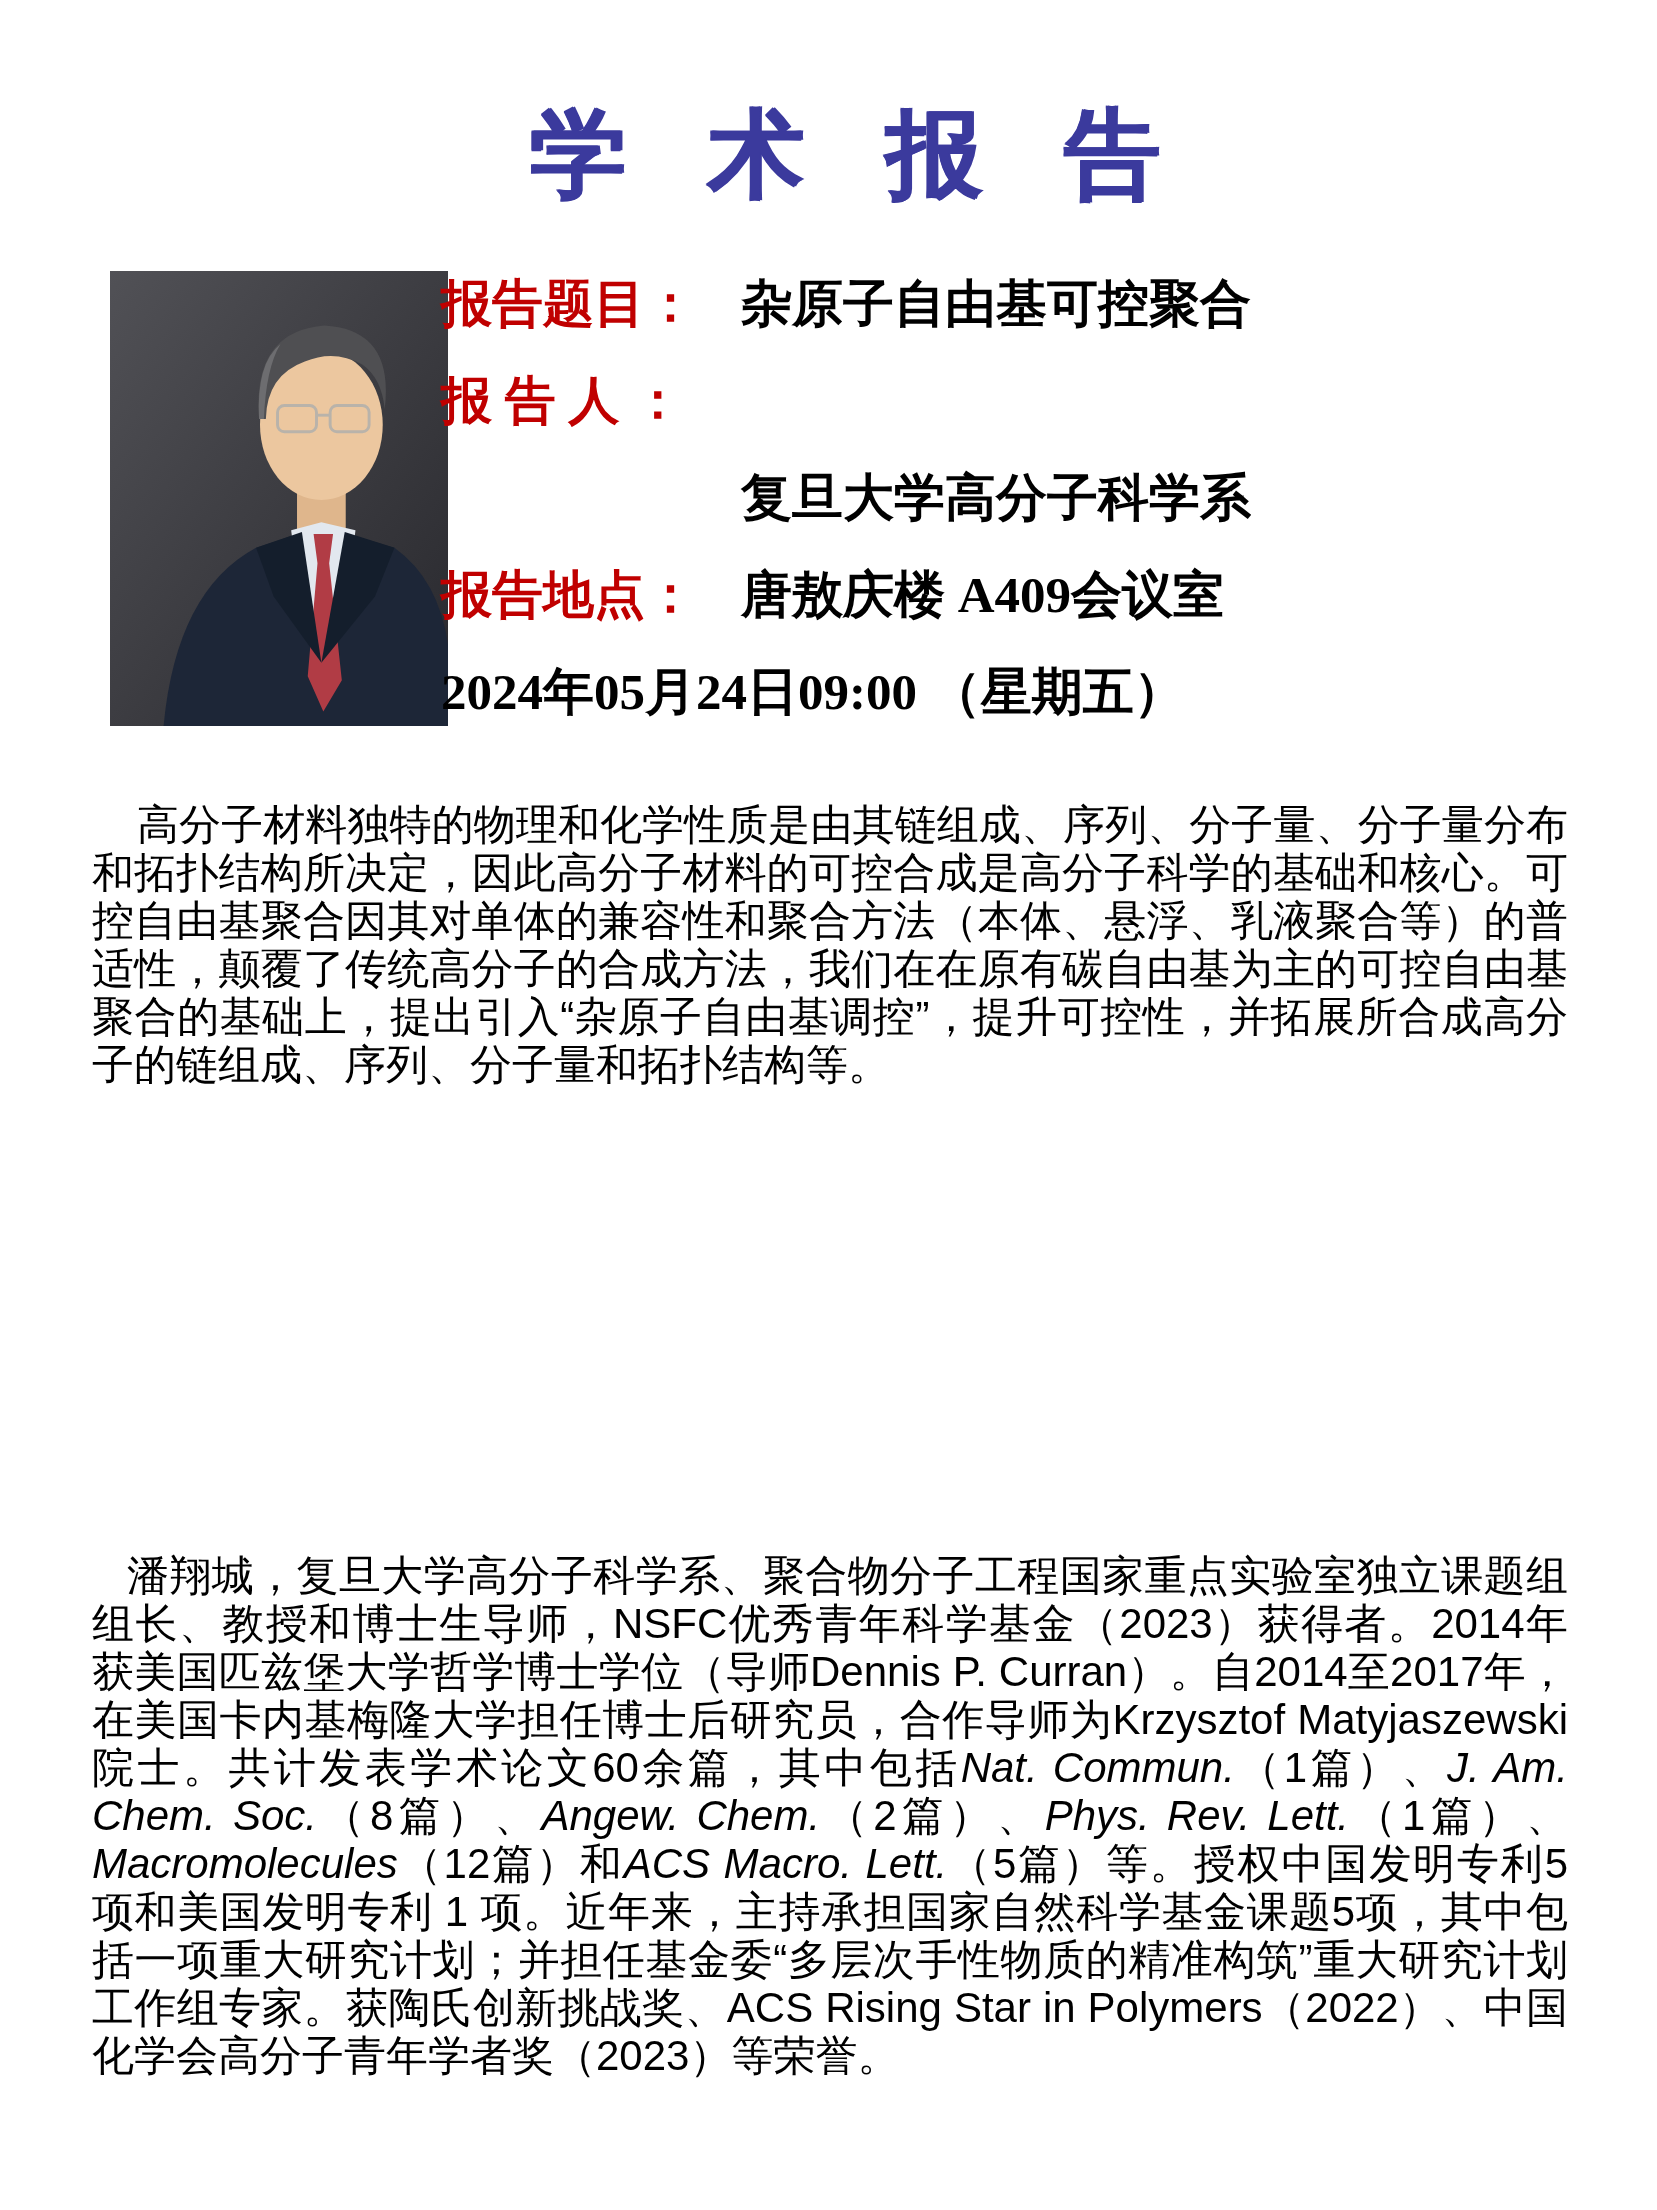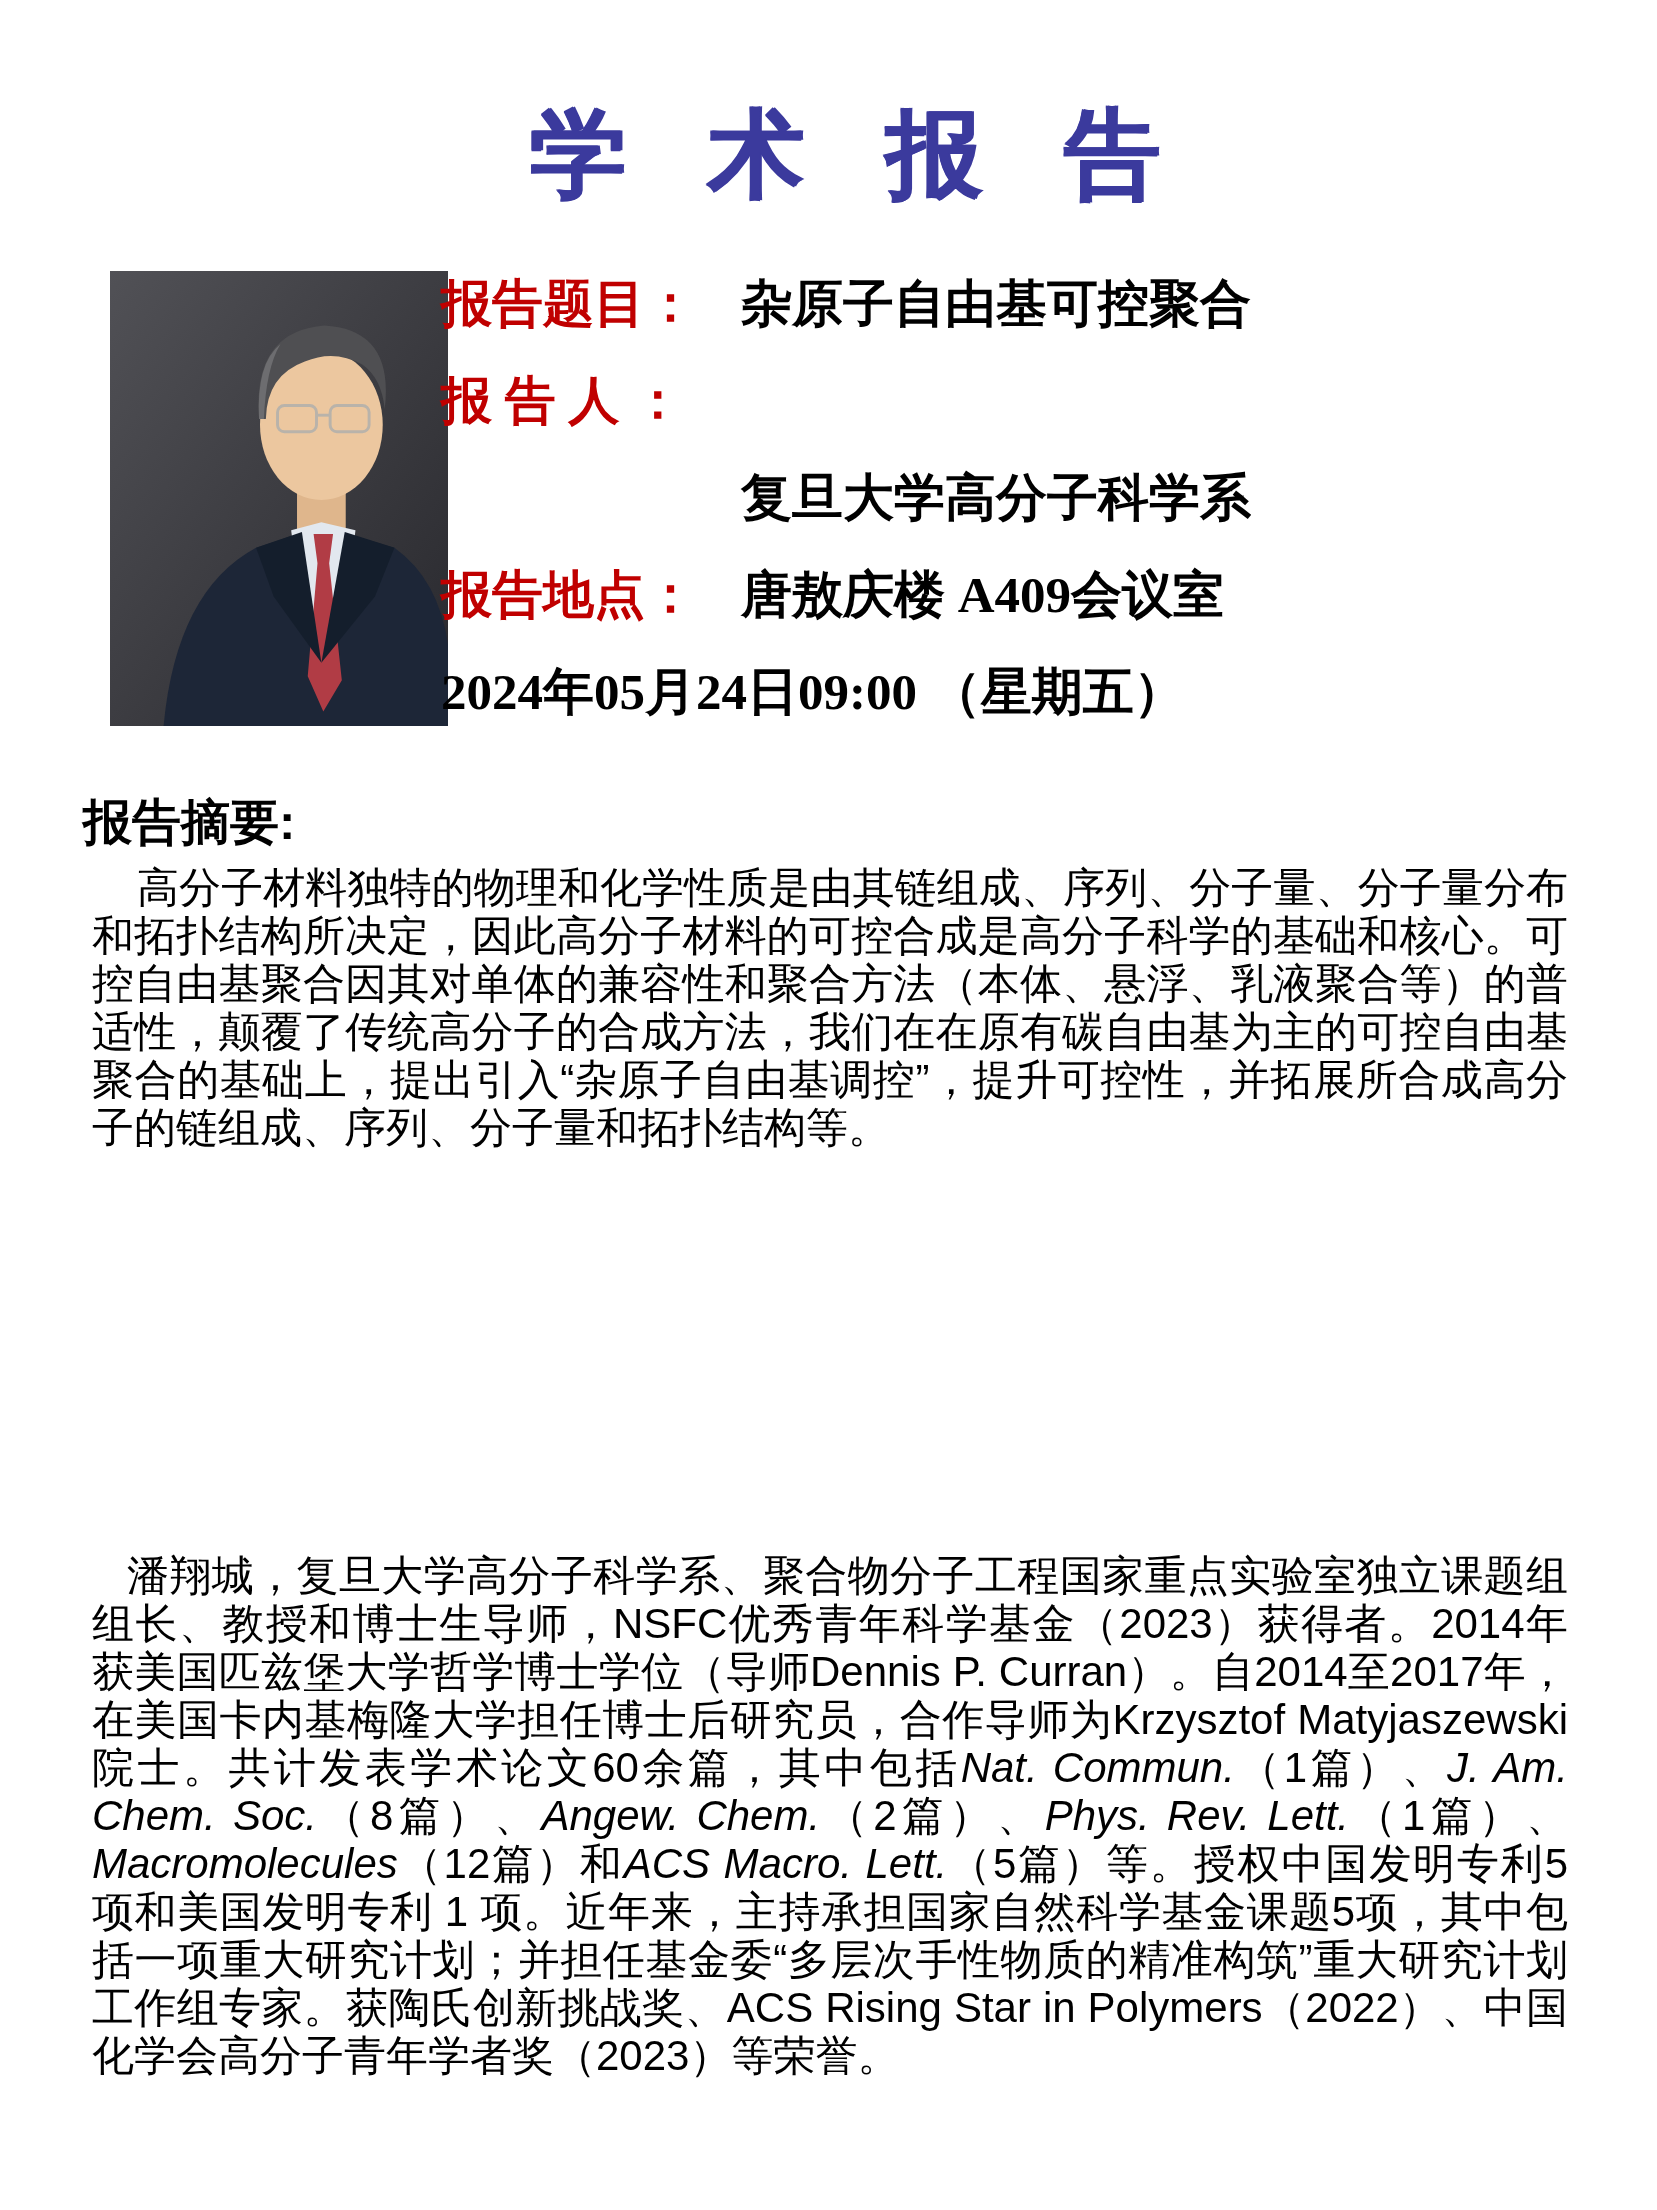--- a/index.html
+++ b/index.html
@@ -118,20 +118,19 @@
   <div class="info-row">
     <span class="info-label">报告地点：</span>
     <span class="info-value">唐敖庆楼 A409会议室</span>
   </div>
   <div class="info-row">
     <span class="info-value">2024年05月24日09:00 （星期五）</span>
   </div>
 </div>
 
 <div class="section section-abstract">
-  <h2 class="section-heading">报告摘要:</h2>
   <p class="body-text first-indent-lg">高分子材料独特的物理和化学性质是由其链组成、序列、分子量、分子量分布和拓扑结构所决定，因此高分子材料的可控合成是高分子科学的基础和核心。可控自由基聚合因其对单体的兼容性和聚合方法（本体、悬浮、乳液聚合等）的普适性，颠覆了传统高分子的合成方法，我们在在原有碳自由基为主的可控自由基聚合的基础上，提出引入“杂原子自由基调控”，提升可控性，并拓展所合成高分子的链组成、序列、分子量和拓扑结构等。</p>
 </div>
 
 <div class="section section-bio">
   <p class="body-text first-indent-sm"><span>潘翔城，复旦大学高分子科学系、聚合物分子工程国家重点实验室独立课题组组长、教授和博士生导师，NSFC优秀青年科学基金（2023）获得者。2014年获美国匹兹堡大学哲学博士学位（导师Dennis P. Curran）。自2014至2017年，在美国卡内基梅隆大学担任博士后研究员，合作导师为Krzysztof Matyjaszewski院士。共计发表学术论文60余篇，其中包括</span><span class="italic">Nat. Commun.</span><span>（1篇）、</span><span class="italic">J. Am. Chem. Soc.</span><span>（8篇）、</span><span class="italic">Angew. Chem.</span><span>（2篇）、</span><span class="italic">Phys. Rev. Lett.</span><span>（1篇）、</span><span class="italic">Macromolecules</span><span>（12篇）和</span><span class="italic">ACS Macro. Lett.</span><span>（5篇）等。授权中国发明专利5 项和美国发明专利 1 项。近年来，主持承担国家自然科学基金课题5项，其中包括一项重大研究计划；并担任基金委“多层次手性物质的精准构筑”重大研究计划工作组专家。获陶氏创新挑战奖、ACS Rising Star in Polymers（2022）、中国化学会高分子青年学者奖（2023）等荣誉。</span></p>
 </div>
 
 
 </body></html>

